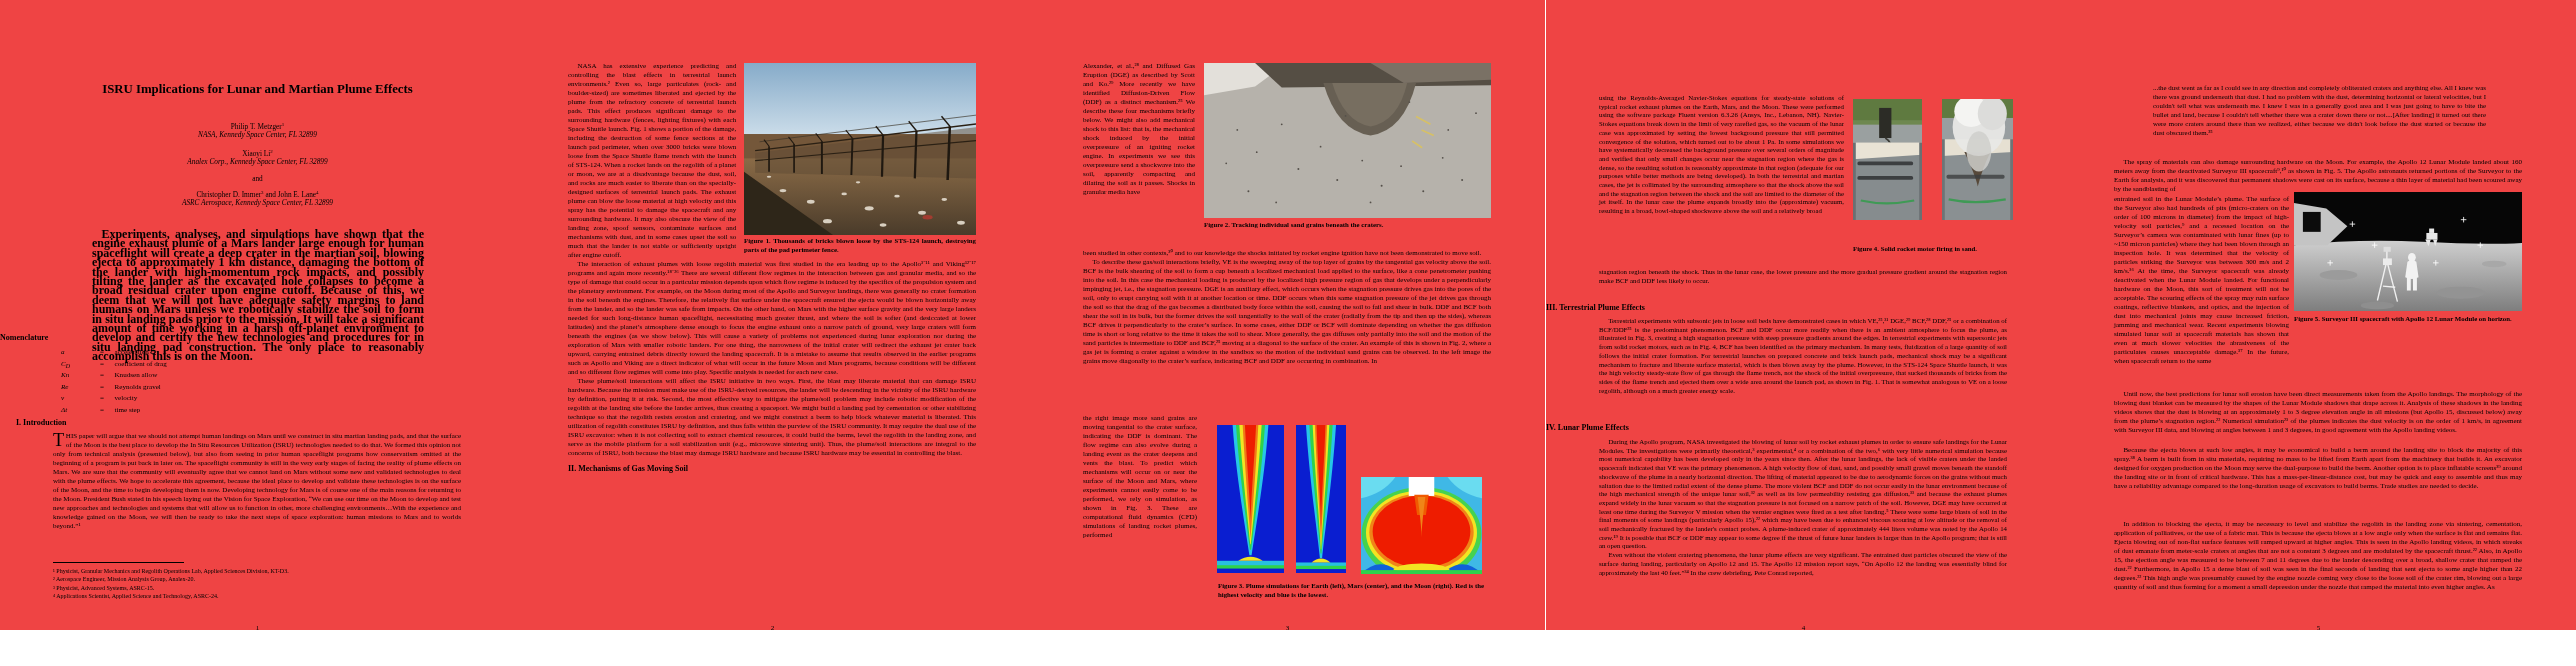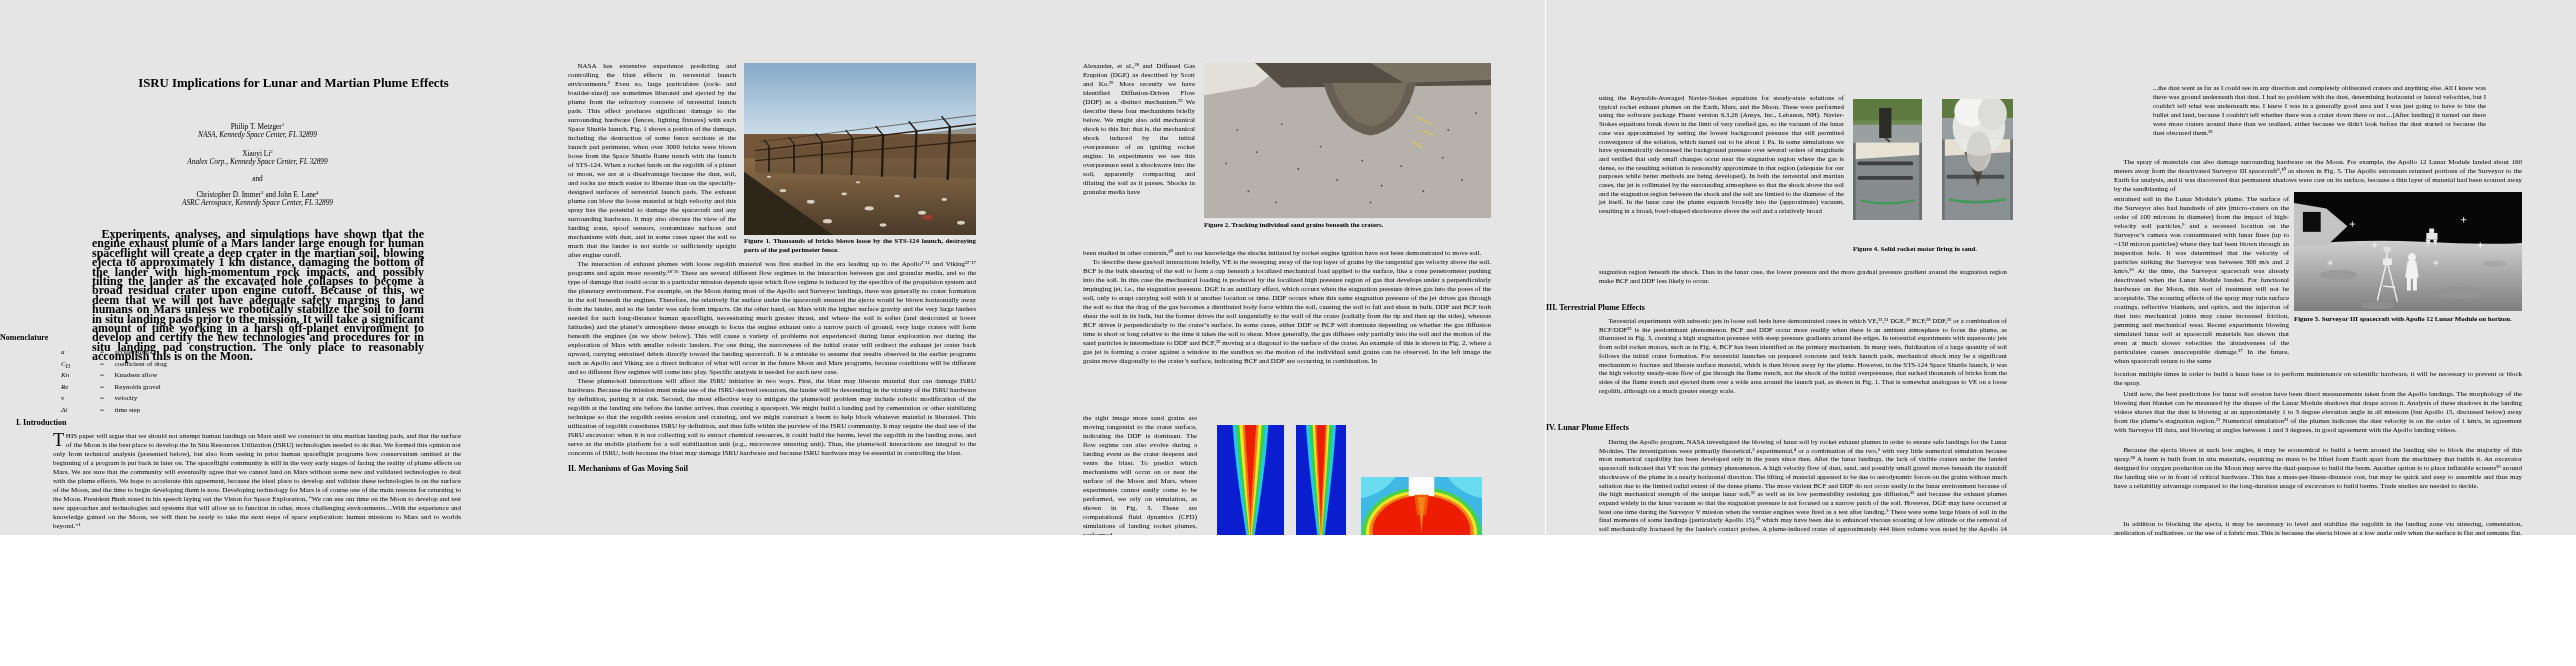--- a/index.html
+++ b/index.html
@@ -1,18 +1,18 @@
 <!DOCTYPE html>
 <html style="font-size:9px"><head>
 <meta charset="utf-8">
 <style>
   html,body{margin:0;padding:0;background:#ffffff;}
   .doc{position:relative;width:2576px;height:667px;background:#ffffff;
        font-family:"Liberation Serif", serif;color:#000;}
-  .pg{position:absolute;top:0;width:515px;height:535px;background:#e5e5e5;overflow:hidden;font-family:Liberation Serif, serif;}
+  .pg{position:absolute;top:0;width:515px;height:630px;background:#ef4444;overflow:hidden;font-family:Liberation Serif, serif;}
   #pg1{left:0}#pg2{left:515px}#pg3{left:1030px}#pg4{left:1546px}#pg5{left:2061px}
   .b{position:absolute;}
   .body{font-size:7px;line-height:9px;text-align:justify;}
   .p4body{font-size:6.8px;line-height:8.7px;text-align:justify;}
   .ind{text-indent:9.4px;}
   .head{font-weight:bold;font-size:8px;text-align:left;}
   .cap{font-weight:bold;font-size:6.8px;line-height:8.6px;text-align:justify;}
   .pn{position:absolute;left:0;width:100%;top:624px;text-align:center;font-size:7px;}
   .title{width:100%;text-align:center;font-weight:bold;font-size:12.8px;}
   .authors{width:100%;text-align:center;font-size:7.3px;line-height:8.3px;}
@@ -29,21 +29,21 @@
   .fig1wrap{float:right;width:232px;margin:1.1px 0 2.2px 7.8px;}
   .quote{font-size:6.9px;line-height:9px;text-align:justify;}
   p{margin:0;}
 </style>
 </head>
 <body>
 
 <div class="doc">
 
   <div class="pg" id="pg1">
-    <div class="b title" style="top:76px;margin-left:36px;">ISRU Implications for Lunar and Martian Plume Effects</div>
+    <div class="b title" style="top:82px;">ISRU Implications for Lunar and Martian Plume Effects</div>
 
     <div class="b authors" style="top:123px;">
       <div><span>Philip T. Metzger</span><sup>1</sup></div>
       <div class="aff">NASA, Kennedy Space Center, FL 32899</div>
       <div style="height:10.6px"></div>
       <div><span>Xiaoyi Li</span><sup>2</sup></div>
       <div class="aff">Analex Corp., Kennedy Space Center, FL 32899</div>
       <div style="height:7.8px"></div>
       <div>and</div>
       <div style="height:7.8px"></div>
@@ -373,21 +373,20 @@
           <path d="M140,96 h10 M145,91 v10"></path>
           <path d="M250,128 h10 M255,123 v10"></path>
           <path d="M330,96 h10 M335,91 v10"></path>
           <path d="M100,58 h10 M105,53 v10"></path>
           <path d="M300,50 h10 M305,45 v10"></path>
         </g>
       </svg>
       <div class="cap" style="margin-top:4.4px;">Figure 5. Surveyor   III   spacecraft   with Apollo 12 Lunar Module on horizon.</div>
     </div>
 
-    <div class="b body" style="top:370px;left:53px;width:408px;">location multiple times in order to build a lunar base or to perform maintenance on scientific hardware, it will be necessary to prevent or block the spray.</div>
     <div class="b body ind" style="top:390px;left:53px;width:408px;">Until now, the best predictions for lunar soil erosion have been direct measurements taken from the Apollo landings. The morphology of the blowing dust blanket can be measured by the shapes of the Lunar Module shadows that drape across it. Analysis of these shadows in the landing videos shows that the dust is blowing at an approximately 1 to 3 degree elevation angle in all missions (but Apollo 15, discussed below) away from the plume’s stagnation region.²² Numerical simulation²³ of the plumes indicates the dust velocity is on the order of 1 km/s, in agreement with Surveyor III data, and blowing at angles between 1 and 3 degrees, in good agreement with the Apollo landing videos.</div>
     <div class="b body ind" style="top:446px;left:53px;width:408px;">Because the ejecta blows at such low angles, it may be economical to build a berm around the landing site to block the majority of this spray.³⁸ A berm is built from in situ materials, requiring no mass to be lifted from Earth apart from the machinery that builds it. An excavator designed for oxygen production on the Moon may serve the dual-purpose to build the berm. Another option is to place inflatable screens³⁹ around the landing site or in front of critical hardware. This has a mass-per-linear-distance cost, but may be quick and easy to assemble and thus may have a reliability advantage compared to the long-duration usage of excavators to build berms. Trade studies are needed to decide.</div>
     <div class="b body ind" style="top:520px;left:53px;width:408px;">In addition to blocking the ejecta, it may be necessary to level and stabilize the regolith in the landing zone via sintering, cementation, application of palliatives, or the use of a fabric mat. This is because the ejecta blows at a low angle only when the surface is flat and remains flat. Ejecta blowing out of non-flat surface features will ramped upward at higher angles. This is seen in the Apollo landing videos, in which streaks of dust emanate from meter-scale craters at angles that are not a constant 3 degrees and are modulated by the spacecraft thrust.²² Also, in Apollo 15, the ejection angle was measured to be between 7 and 11 degrees due to the lander descending over a broad, shallow crater that ramped the dust.²² Furthermore, in Apollo 15 a dense blast of soil was seen in the final seconds of landing that sent ejecta to some angle higher than 22 degrees.²² This high angle was presumably caused by the engine nozzle coming very close to the loose soil of the crater rim, blowing out a large quantity of soil and thus forming for a moment a small depression under the nozzle that ramped the material into even higher angles. As</div>
 
     <div class="pn">5</div>
   </div>
 
 </div>
 
 

